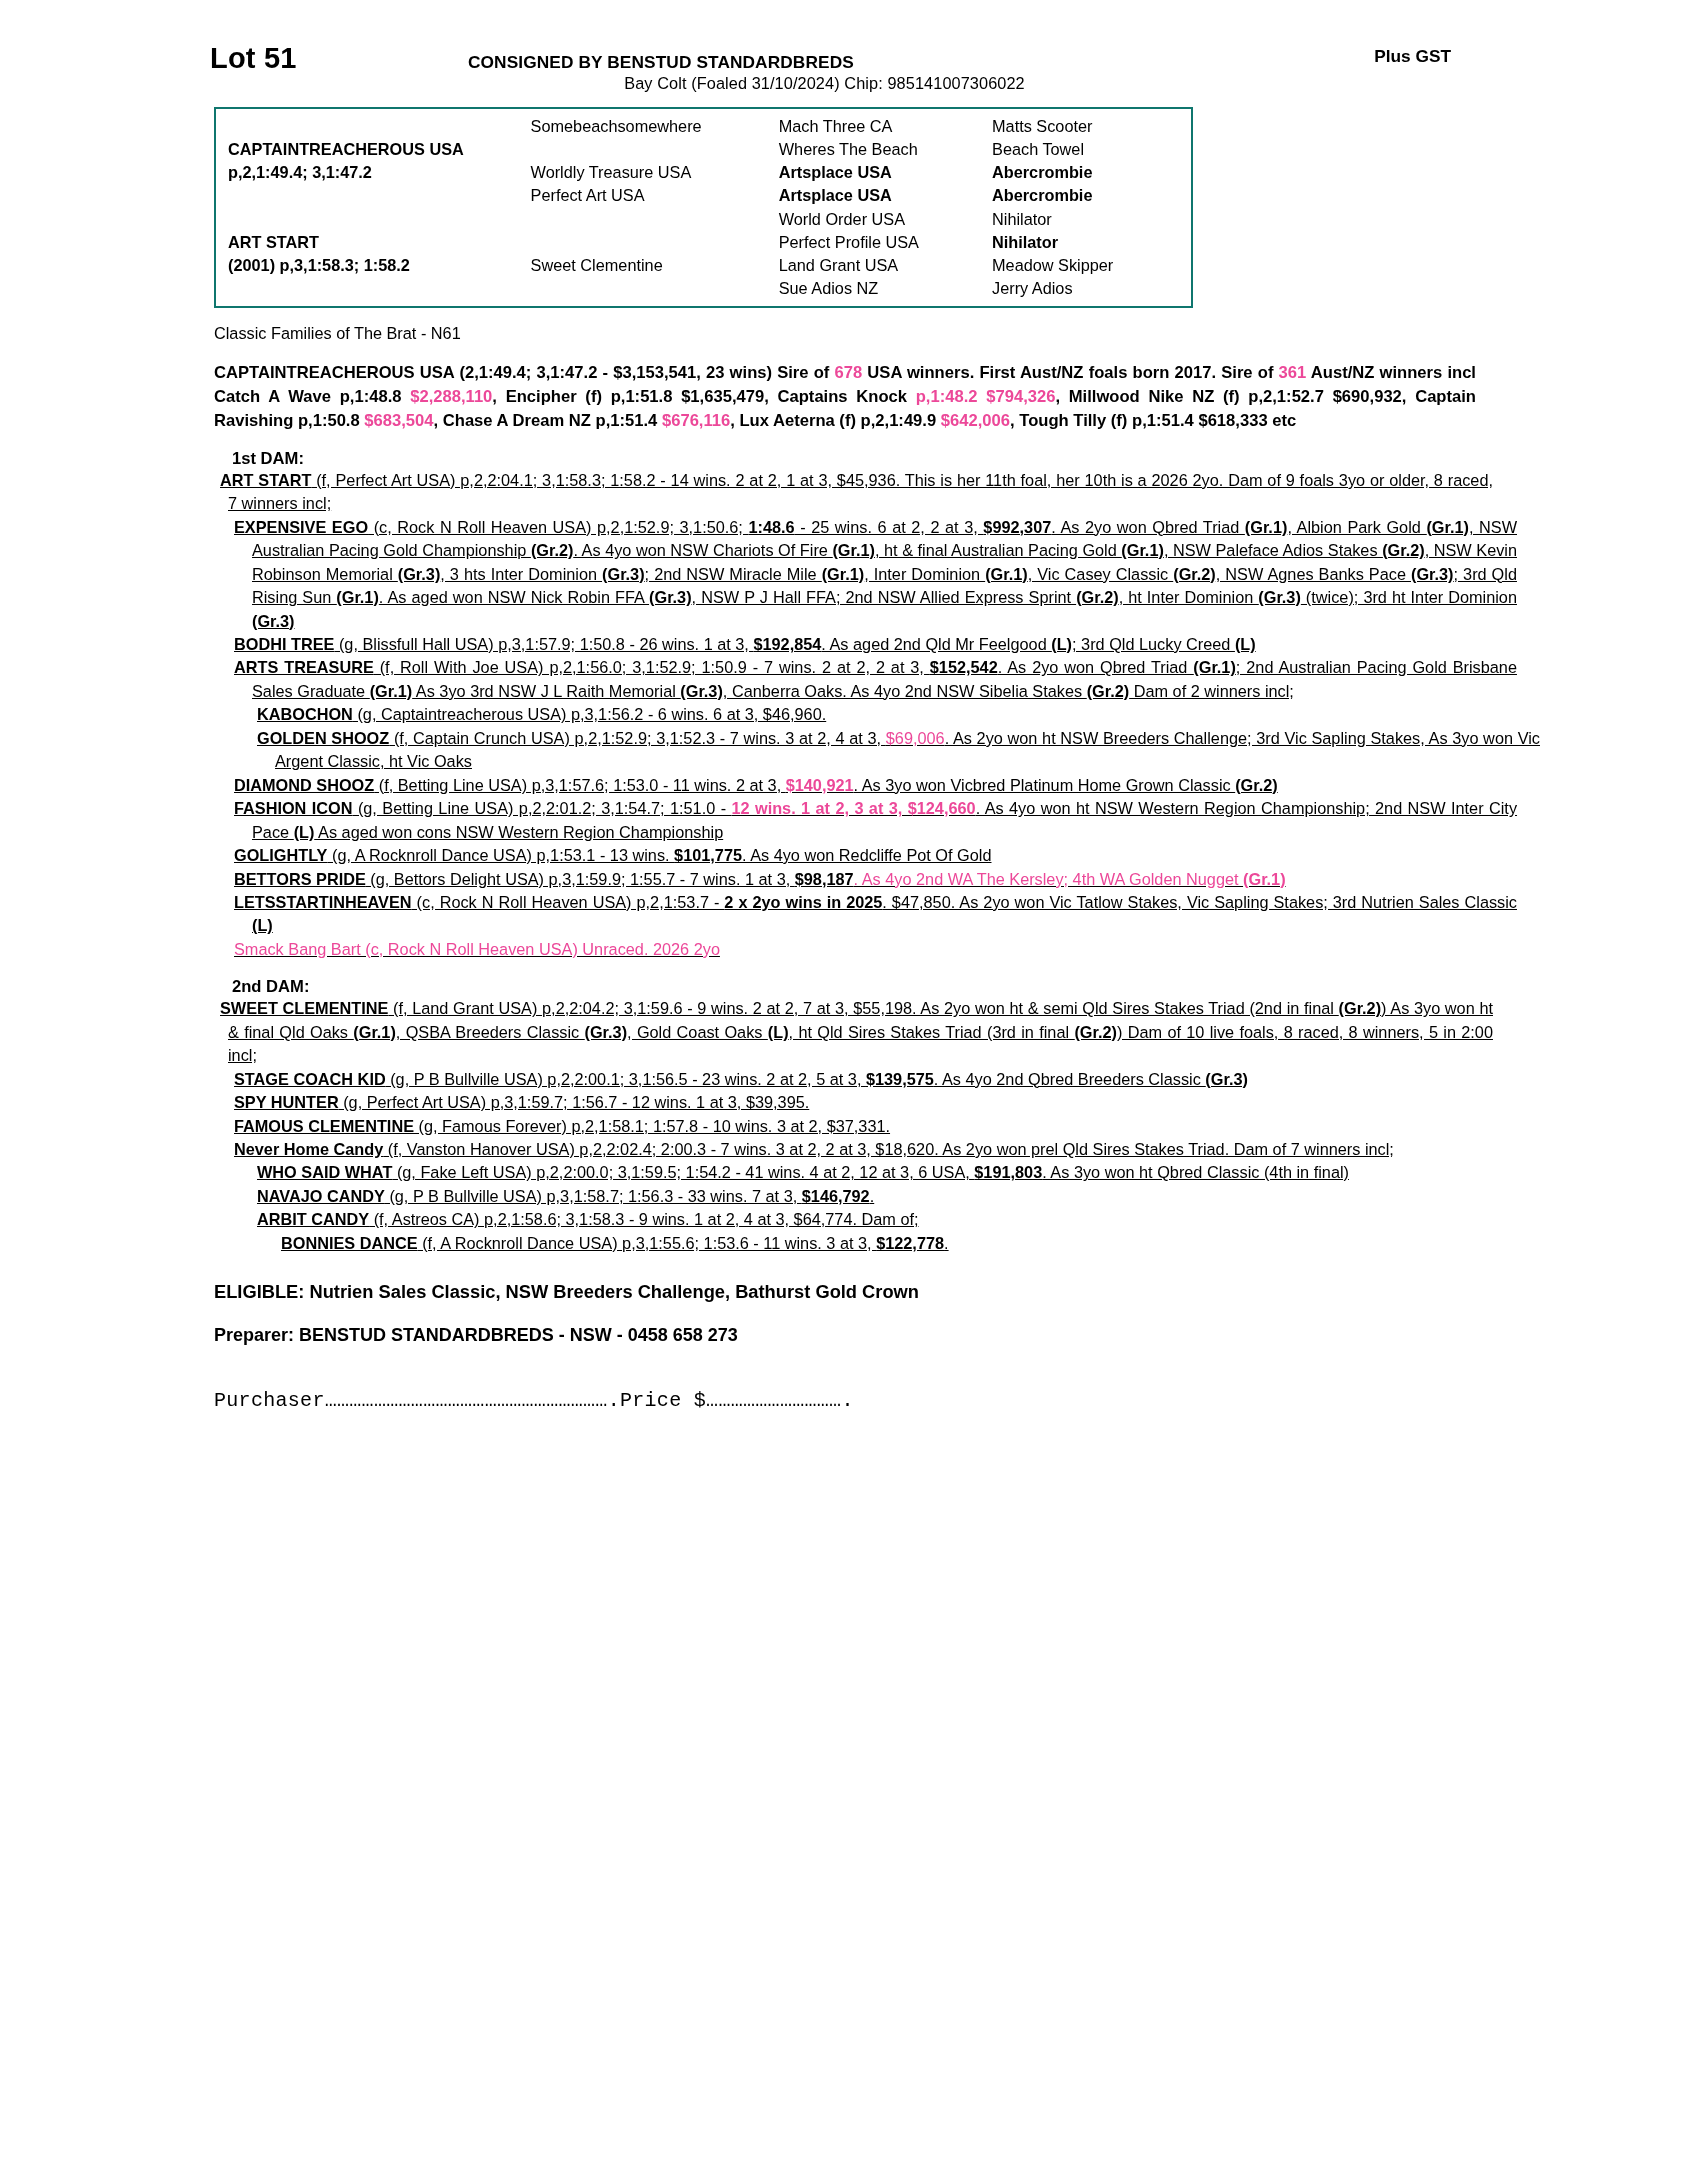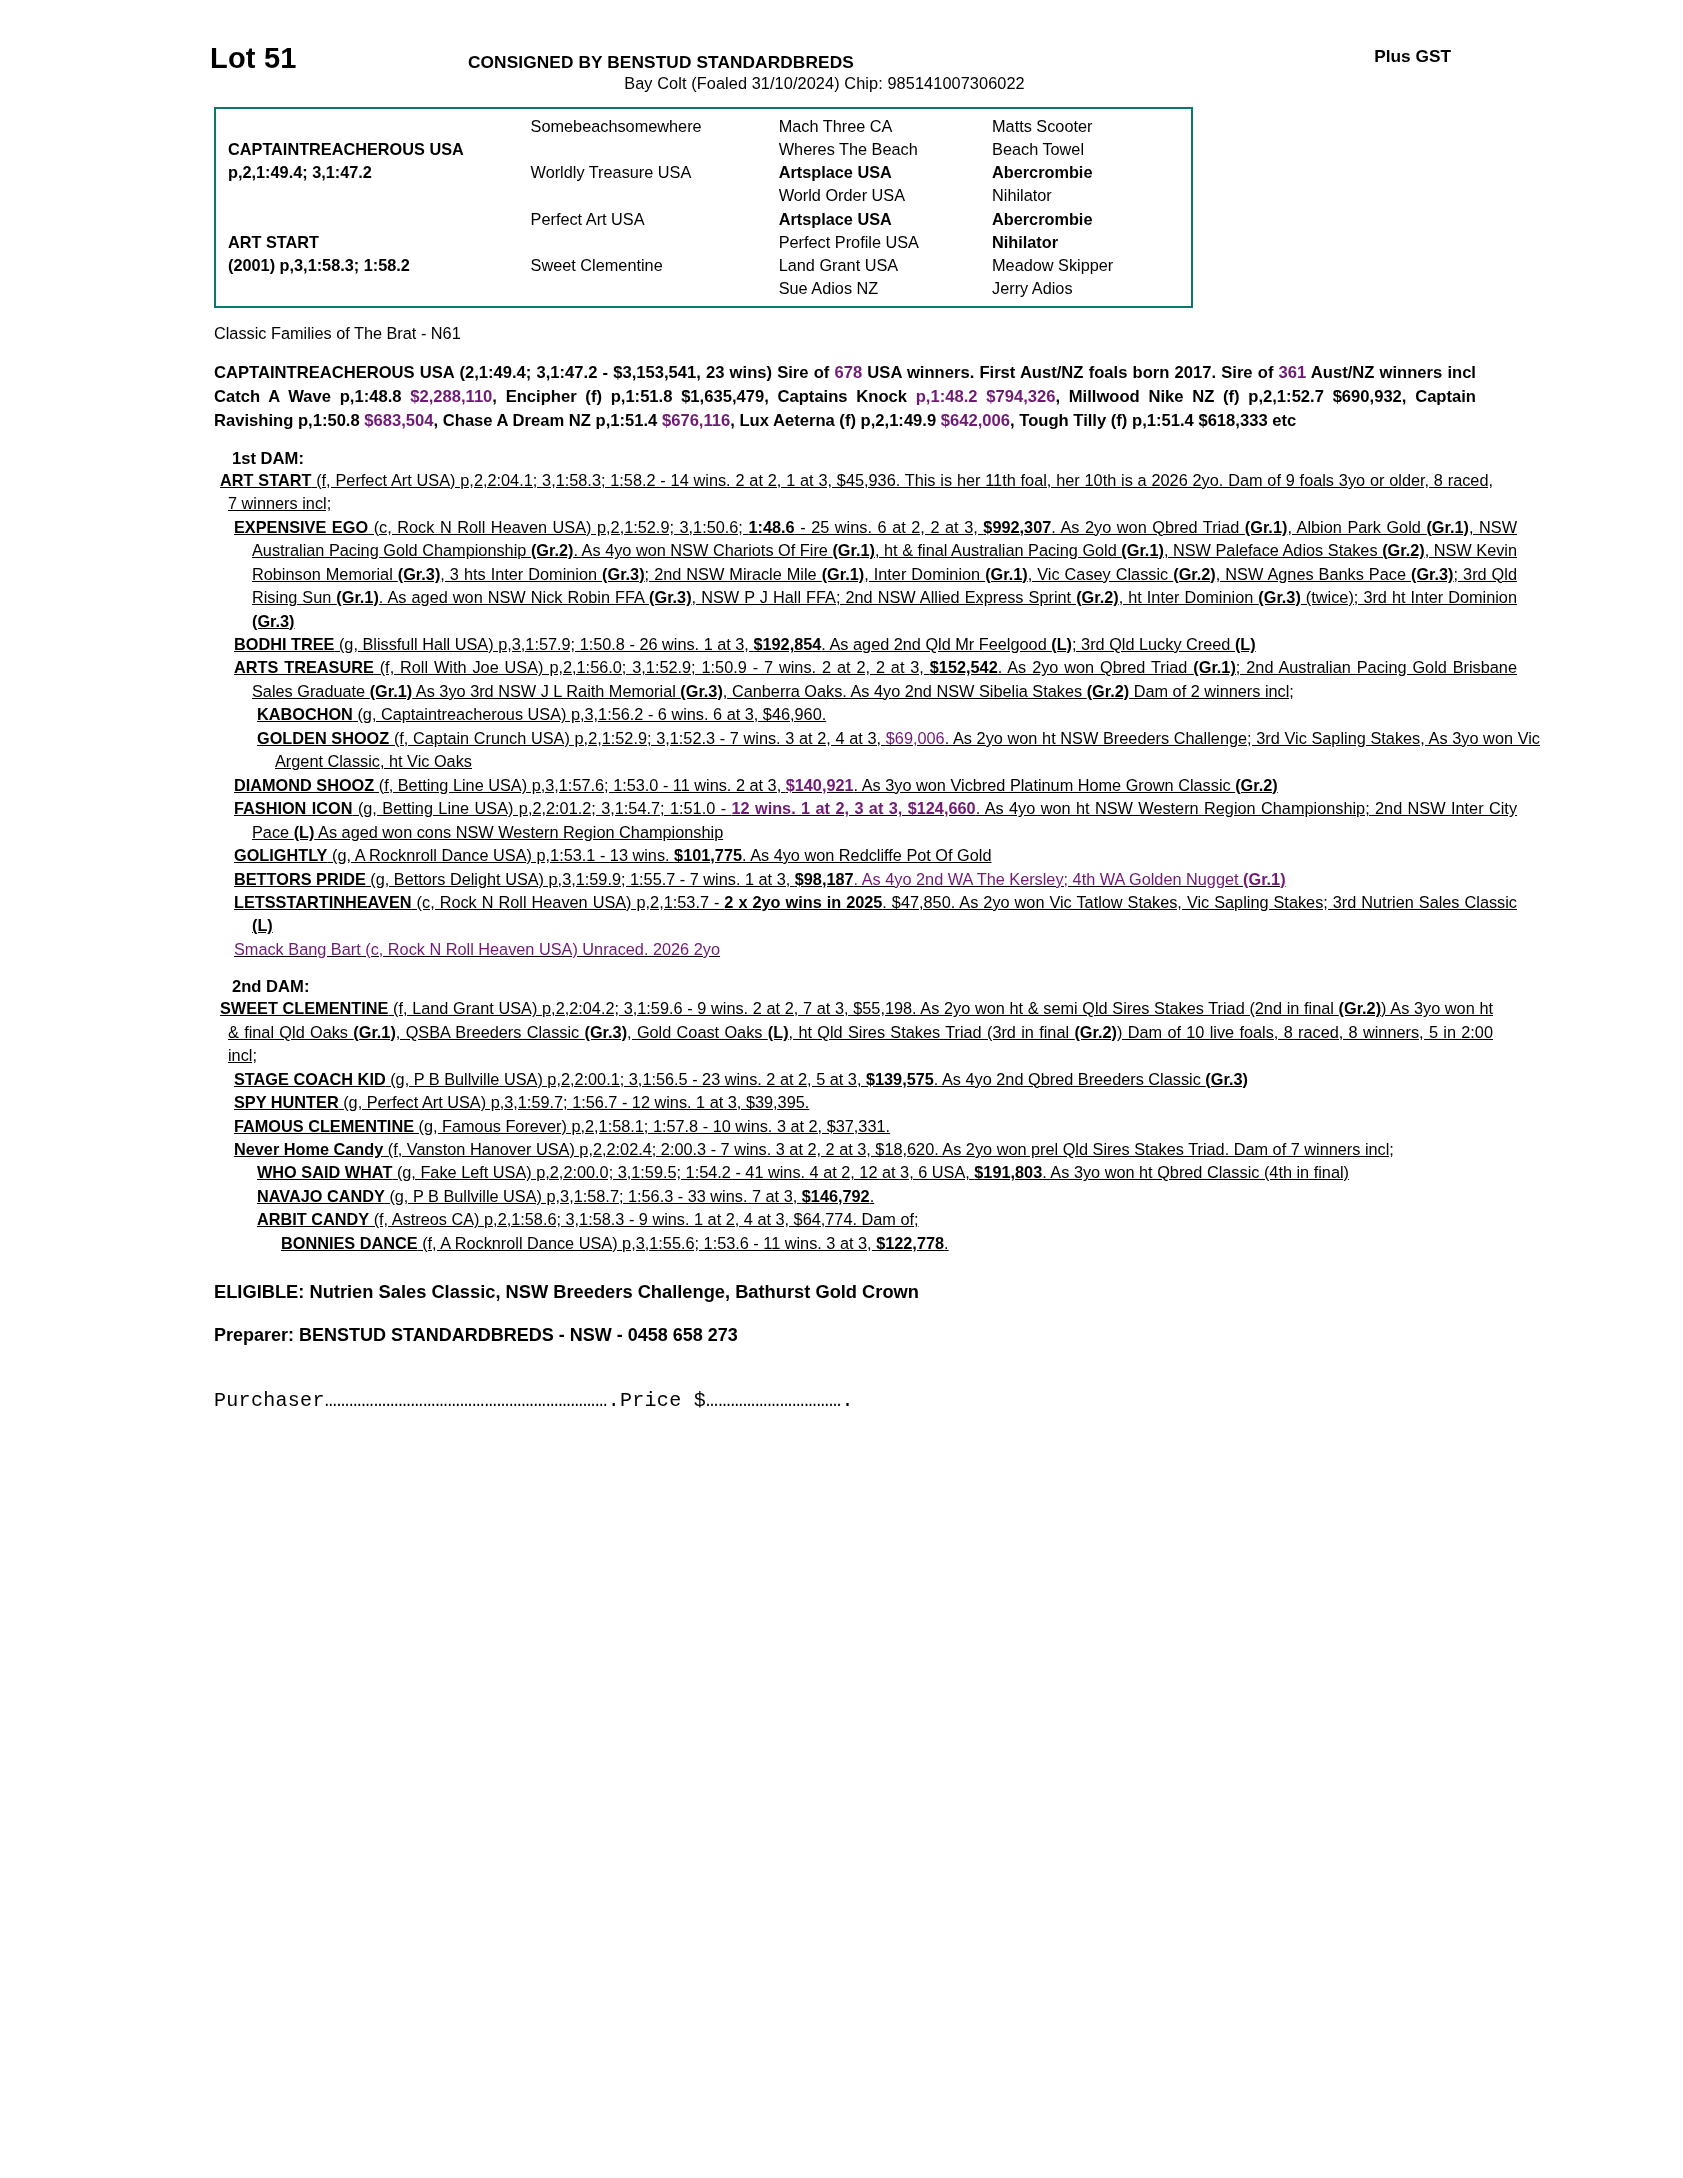--- a/index.html
+++ b/index.html
@@ -100,21 +100,21 @@
   }
   .sire-block {
     font-size: 16.6px;
     font-weight: bold;
     line-height: 1.44;
     text-align: justify;
     margin-top: 18px;
     margin-left: 4px;
     width: 1262px;
   }
-  .red { color: #701a75; }
+  .red { color: #ec4899; }
 
   .dam-heading {
     font-size: 16.6px;
     font-weight: bold;
     margin-top: 16px;
     margin-left: 22px;
   }
   .entry {
     font-size: 16.3px;
     line-height: 1.44;
@@ -179,29 +179,29 @@
                 <td class="col-gd">Beach Towel</td>
               </tr>
               <tr>
                 <td class="col-sire b">p,2,1:49.4; 3,1:47.2</td>
                 <td class="col-dam">Worldly Treasure USA</td>
                 <td class="col-gs b">Artsplace USA</td>
                 <td class="col-gd b">Abercrombie</td>
               </tr>
               <tr>
                 <td class="col-sire"></td>
-                <td class="col-dam"></td>
-                <td class="col-gs">World Order USA</td>
-                <td class="col-gd">Nihilator</td>
-              </tr>
-              <tr>
-                <td class="col-sire"></td>
                 <td class="col-dam">Perfect Art USA</td>
                 <td class="col-gs b">Artsplace USA</td>
                 <td class="col-gd b">Abercrombie</td>
+              </tr>
+              <tr>
+                <td class="col-sire"></td>
+                <td class="col-dam"></td>
+                <td class="col-gs">World Order USA</td>
+                <td class="col-gd">Nihilator</td>
               </tr>
               <tr>
                 <td class="col-sire b">ART START</td>
                 <td class="col-dam"></td>
                 <td class="col-gs">Perfect Profile USA</td>
                 <td class="col-gd b">Nihilator</td>
               </tr>
               <tr>
                 <td class="col-sire b">(2001) p,3,1:58.3; 1:58.2</td>
                 <td class="col-dam">Sweet Clementine</td>

